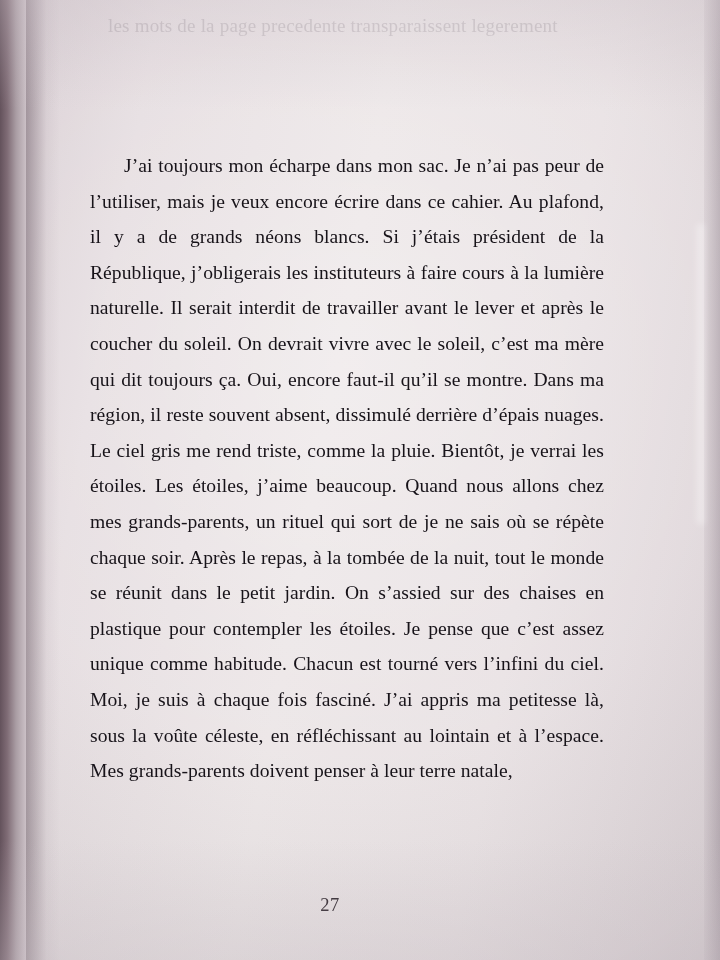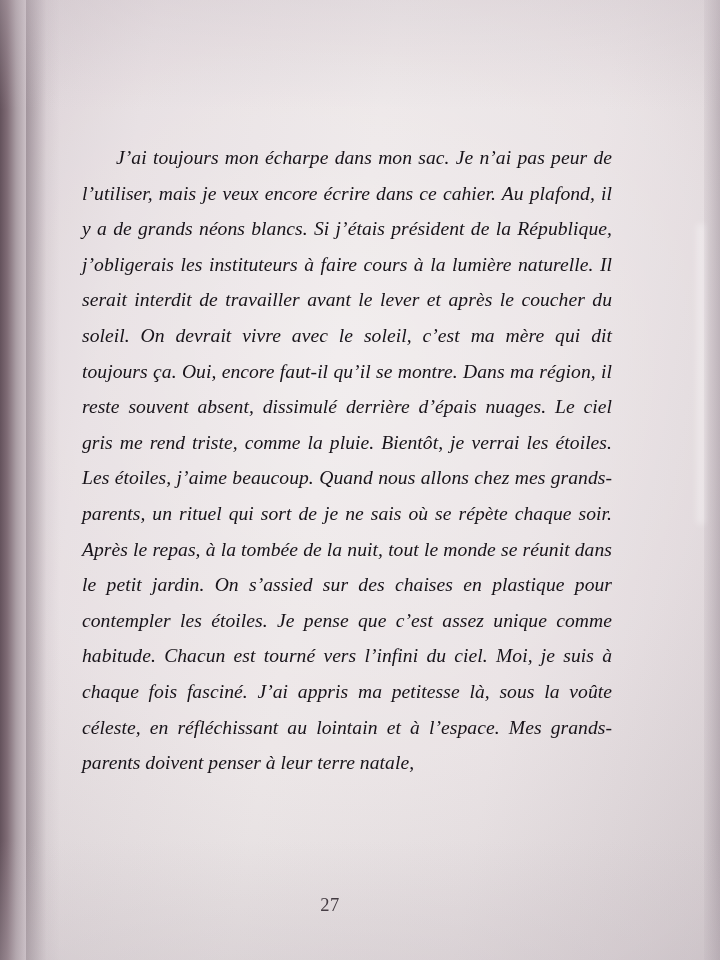--- a/index.html
+++ b/index.html
@@ -76,22 +76,21 @@
     font-size: 19.6px;
     line-height: 35.6px;
     color: #171319;
     text-align: justify;
     text-justify: inter-word;
     letter-spacing: 0.05px;
     text-indent: 34px;
     filter: blur(0.25px);
   }
   .page-body p {
-    margin: 0;
-    font-style: italic;
+    margin: 8px;
   }
 
   .folio {
     position: absolute;
     left: 0;
     top: 895px;
     width: 660px;
     text-align: center;
     font-size: 18.5px;
     color: #2a2229;
@@ -121,20 +120,21 @@
 <div class="photo">
 
   <div class="gutter"></div>
   <div class="gutter-shadow"></div>
 
   <div class="right-edge"></div>
   <div class="right-glow"></div>
 
   <div class="dof-top"></div>
 
+  <div class="bleed">les mots de la page precedente transparaissent legerement</div>
 
   <div class="page-body">
     <p>J’ai toujours mon écharpe dans mon sac. Je n’ai pas peur de l’utiliser, mais je veux encore écrire dans ce cahier. Au plafond, il y a de grands néons blancs. Si j’étais président de la République, j’obligerais les instituteurs à faire cours à la lumière naturelle. Il serait interdit de travailler avant le lever et après le coucher du soleil. On devrait vivre avec le soleil, c’est ma mère qui dit toujours ça. Oui, encore faut-il qu’il se montre. Dans ma région, il reste souvent absent, dissimulé derrière d’épais nuages. Le ciel gris me rend triste, comme la pluie. Bientôt, je verrai les étoiles. Les étoiles, j’aime beaucoup. Quand nous allons chez mes grands-parents, un rituel qui sort de je ne sais où se répète chaque soir. Après le repas, à la tombée de la nuit, tout le monde se réunit dans le petit jardin. On s’assied sur des chaises en plastique pour contempler les étoiles. Je pense que c’est assez unique comme habitude. Chacun est tourné vers l’infini du ciel. Moi, je suis à chaque fois fasciné. J’ai appris ma petitesse là, sous la voûte céleste, en réfléchissant au lointain et à l’espace. Mes grands-parents doivent penser à leur terre natale,</p>
   </div>
 
   <div class="folio">27</div>
 
   <div class="dof"></div>
 </div>
 

